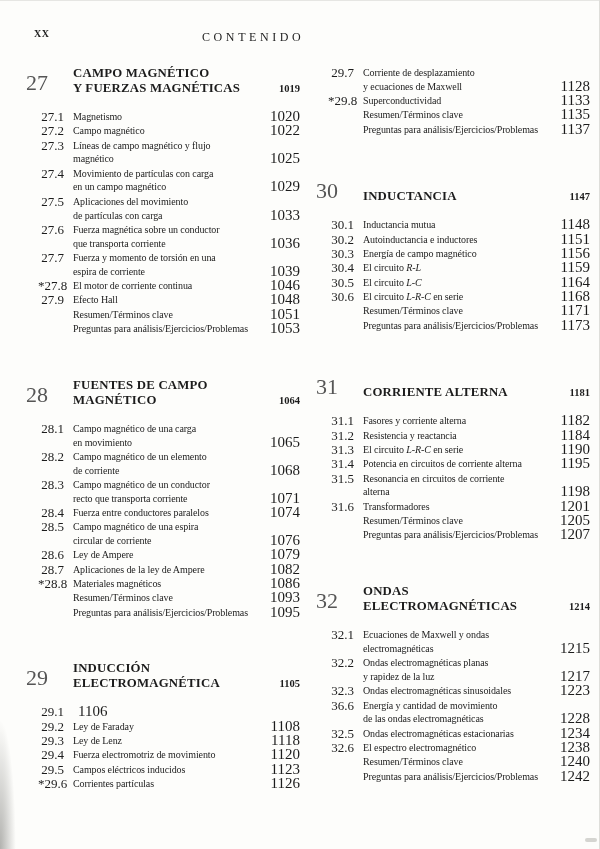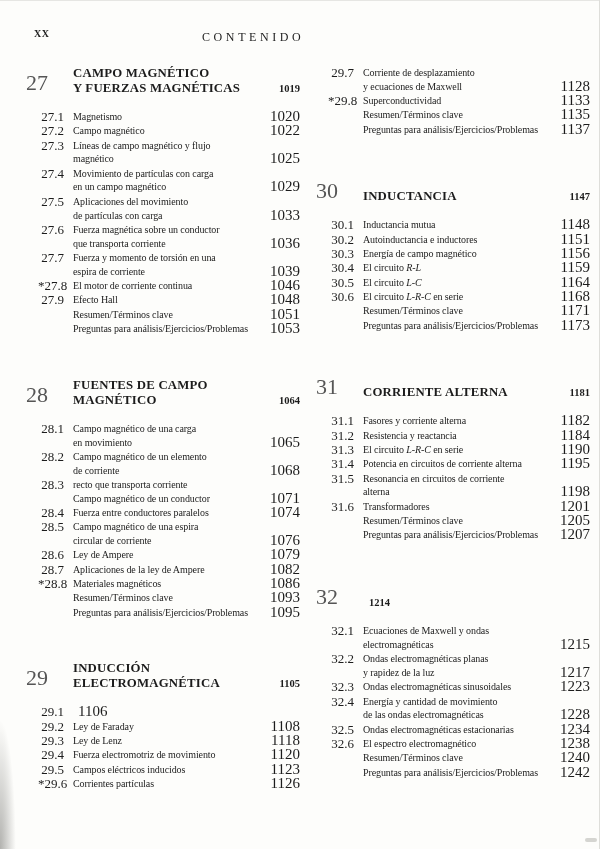--- a/index.html
+++ b/index.html
@@ -206,22 +206,22 @@
               <span class="e-num">28.2</span>
               <span class="e-title">
                 <span class="e-line">Campo magnético de un elemento</span>
                 <span class="e-line">de corriente</span>
               </span>
               <span class="e-page">1068</span>
             </div>
             <div class="entry">
               <span class="e-num">28.3</span>
               <span class="e-title">
+                <span class="e-line">Campo magnético de un conductor</span>
                 <span class="e-line">recto que transporta corriente</span>
-                <span class="e-line">Campo magnético de un conductor</span>
               </span>
               <span class="e-page">1071</span>
             </div>
             <div class="entry">
               <span class="e-num">28.4</span>
               <span class="e-title">
                 <span class="e-line">Fuerza entre conductores paralelos</span>
               </span>
               <span class="e-page">1074</span>
             </div>
@@ -487,20 +487,24 @@
               <span class="e-title">
                 <span class="e-line">Preguntas para análisis/Ejercicios/Problemas</span>
               </span>
               <span class="e-page">1207</span>
             </div>
           </div>
         </section>
         <section class="block">
           <div class="chap-head">
             <div class="chap-num">32</div>
+            <div class="chap-title">
+              <span class="chap-title-line">ONDAS</span>
+              <span class="chap-title-line">ELECTROMAGNÉTICAS</span>
+            </div>
             <div class="chap-page">1214</div>
           </div>
           <div class="entries">
             <div class="entry">
               <span class="e-num">32.1</span>
               <span class="e-title">
                 <span class="e-line">Ecuaciones de Maxwell y ondas</span>
                 <span class="e-line">electromagnéticas</span>
               </span>
               <span class="e-page">1215</span>
@@ -514,21 +518,21 @@
               <span class="e-page">1217</span>
             </div>
             <div class="entry">
               <span class="e-num">32.3</span>
               <span class="e-title">
                 <span class="e-line">Ondas electromagnéticas sinusoidales</span>
               </span>
               <span class="e-page">1223</span>
             </div>
             <div class="entry">
-              <span class="e-num">32.4</span>
+              <span class="e-num">36.6</span>
               <span class="e-title">
                 <span class="e-line">Energía y cantidad de movimiento</span>
                 <span class="e-line">de las ondas electromagnéticas</span>
               </span>
               <span class="e-page">1228</span>
             </div>
             <div class="entry">
               <span class="e-num">32.5</span>
               <span class="e-title">
                 <span class="e-line">Ondas electromagnéticas estacionarias</span>

